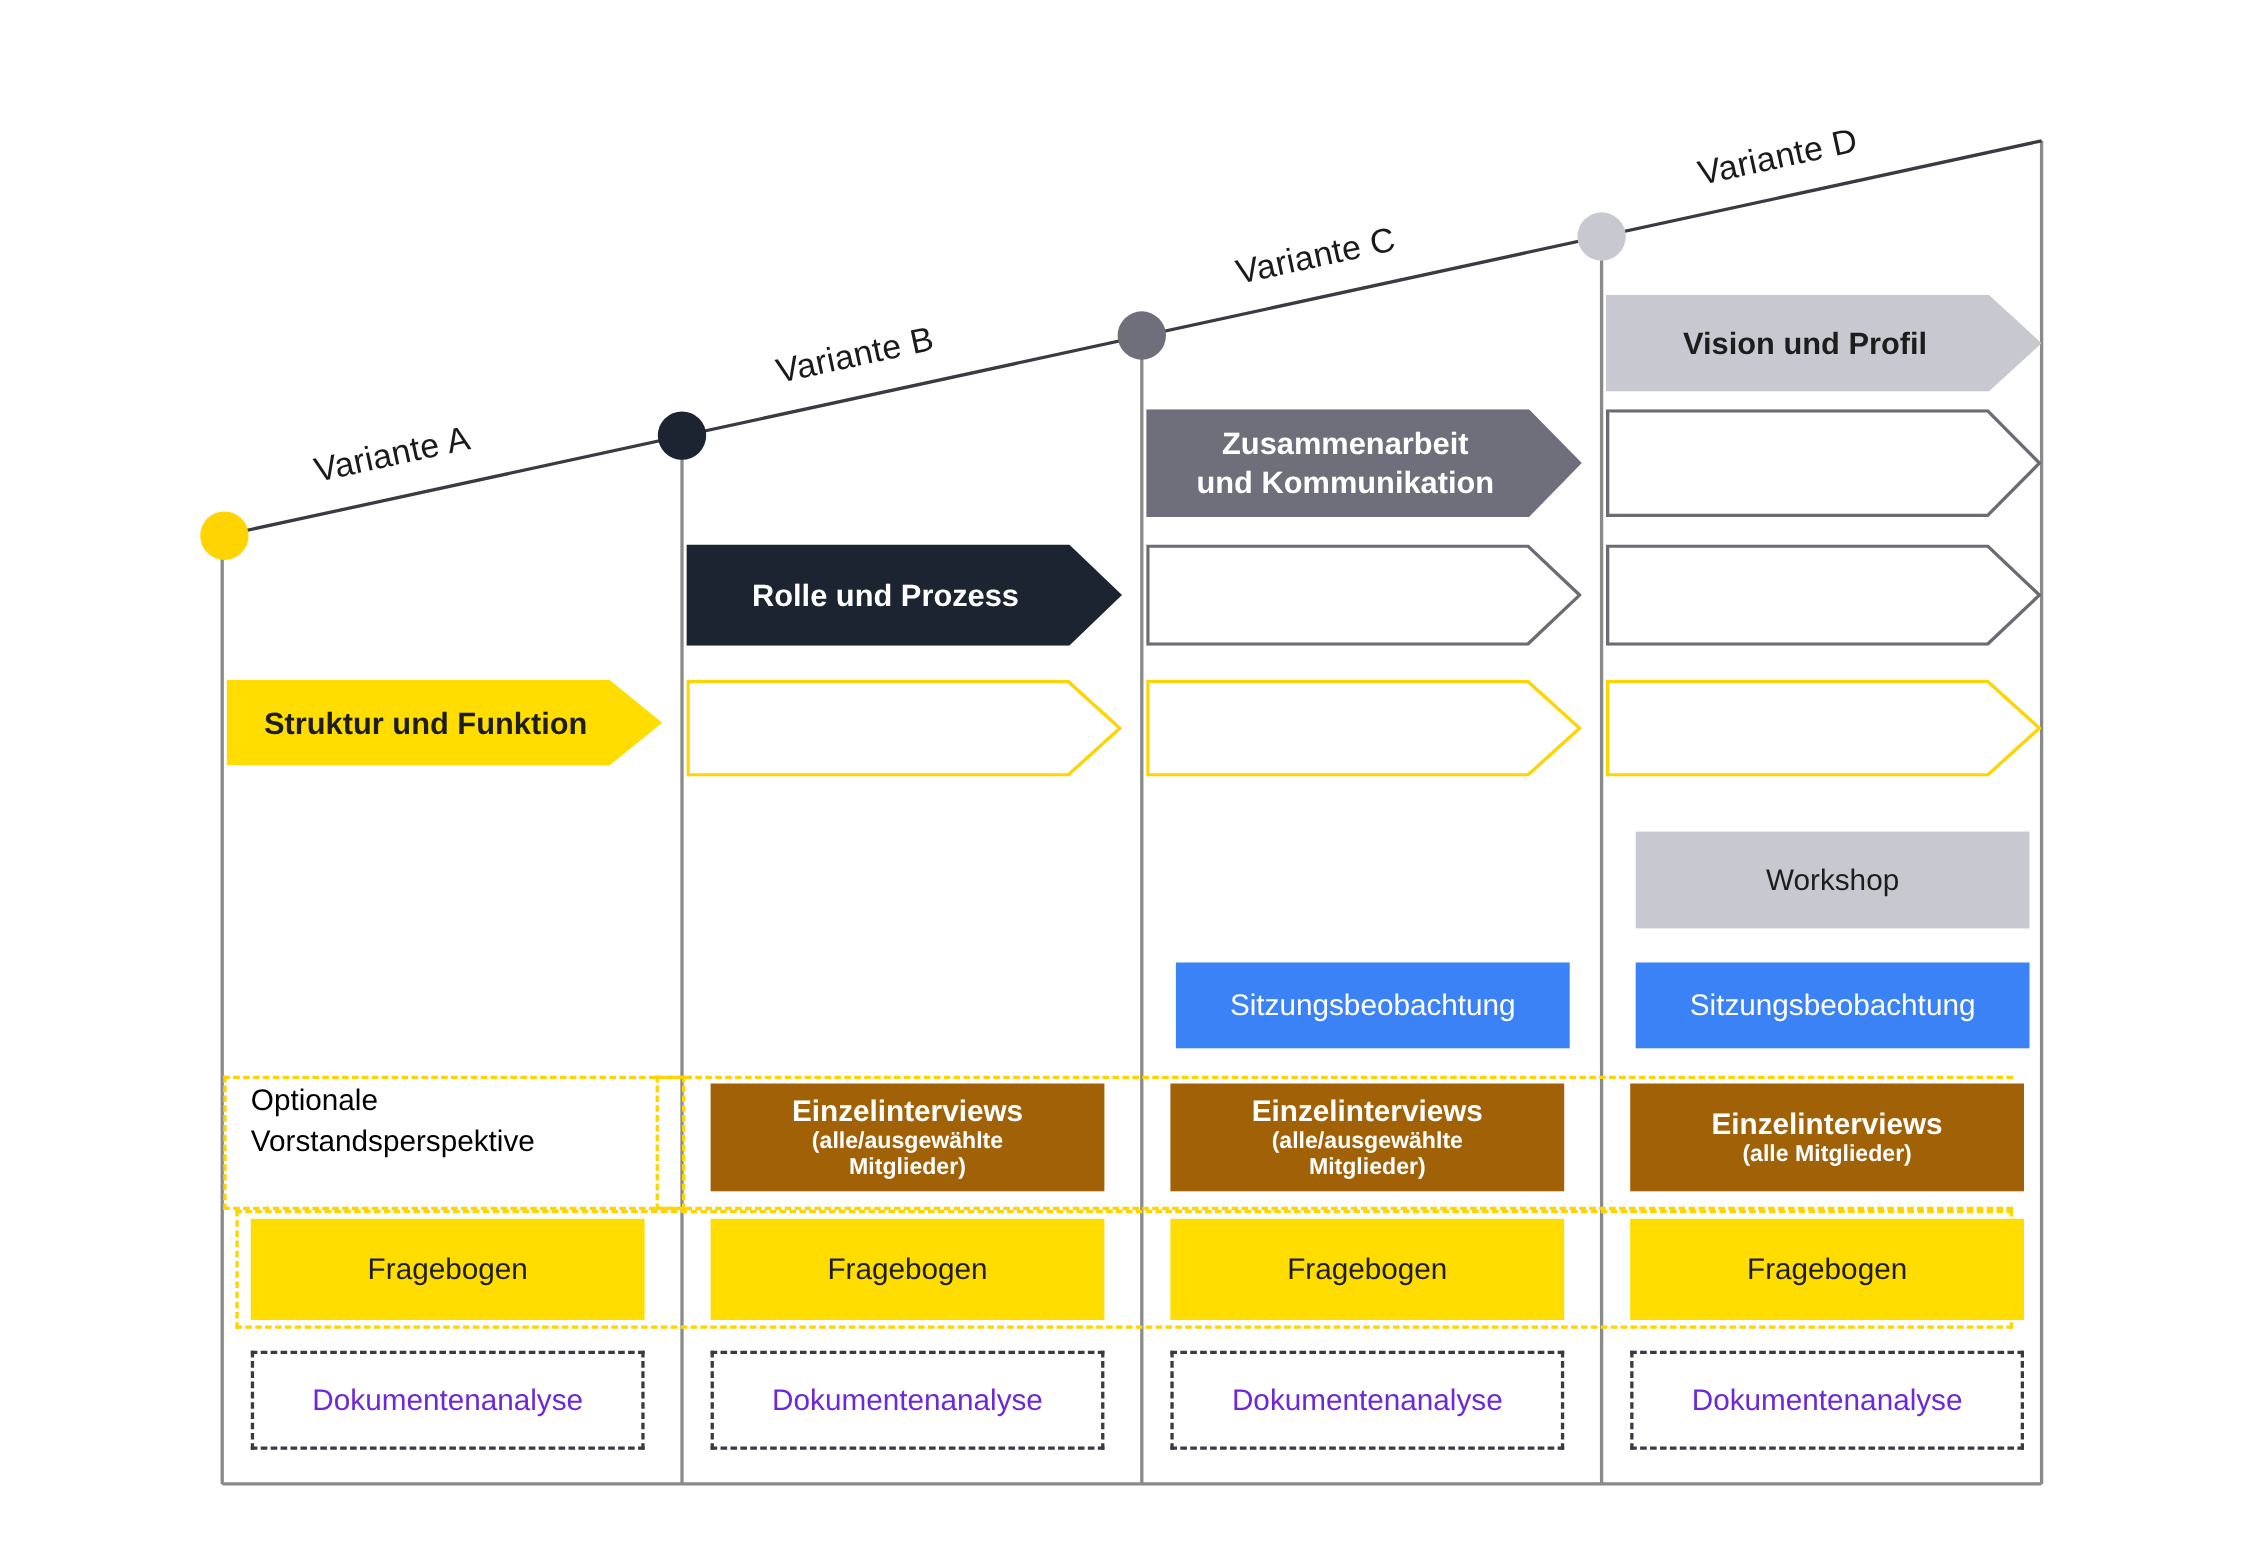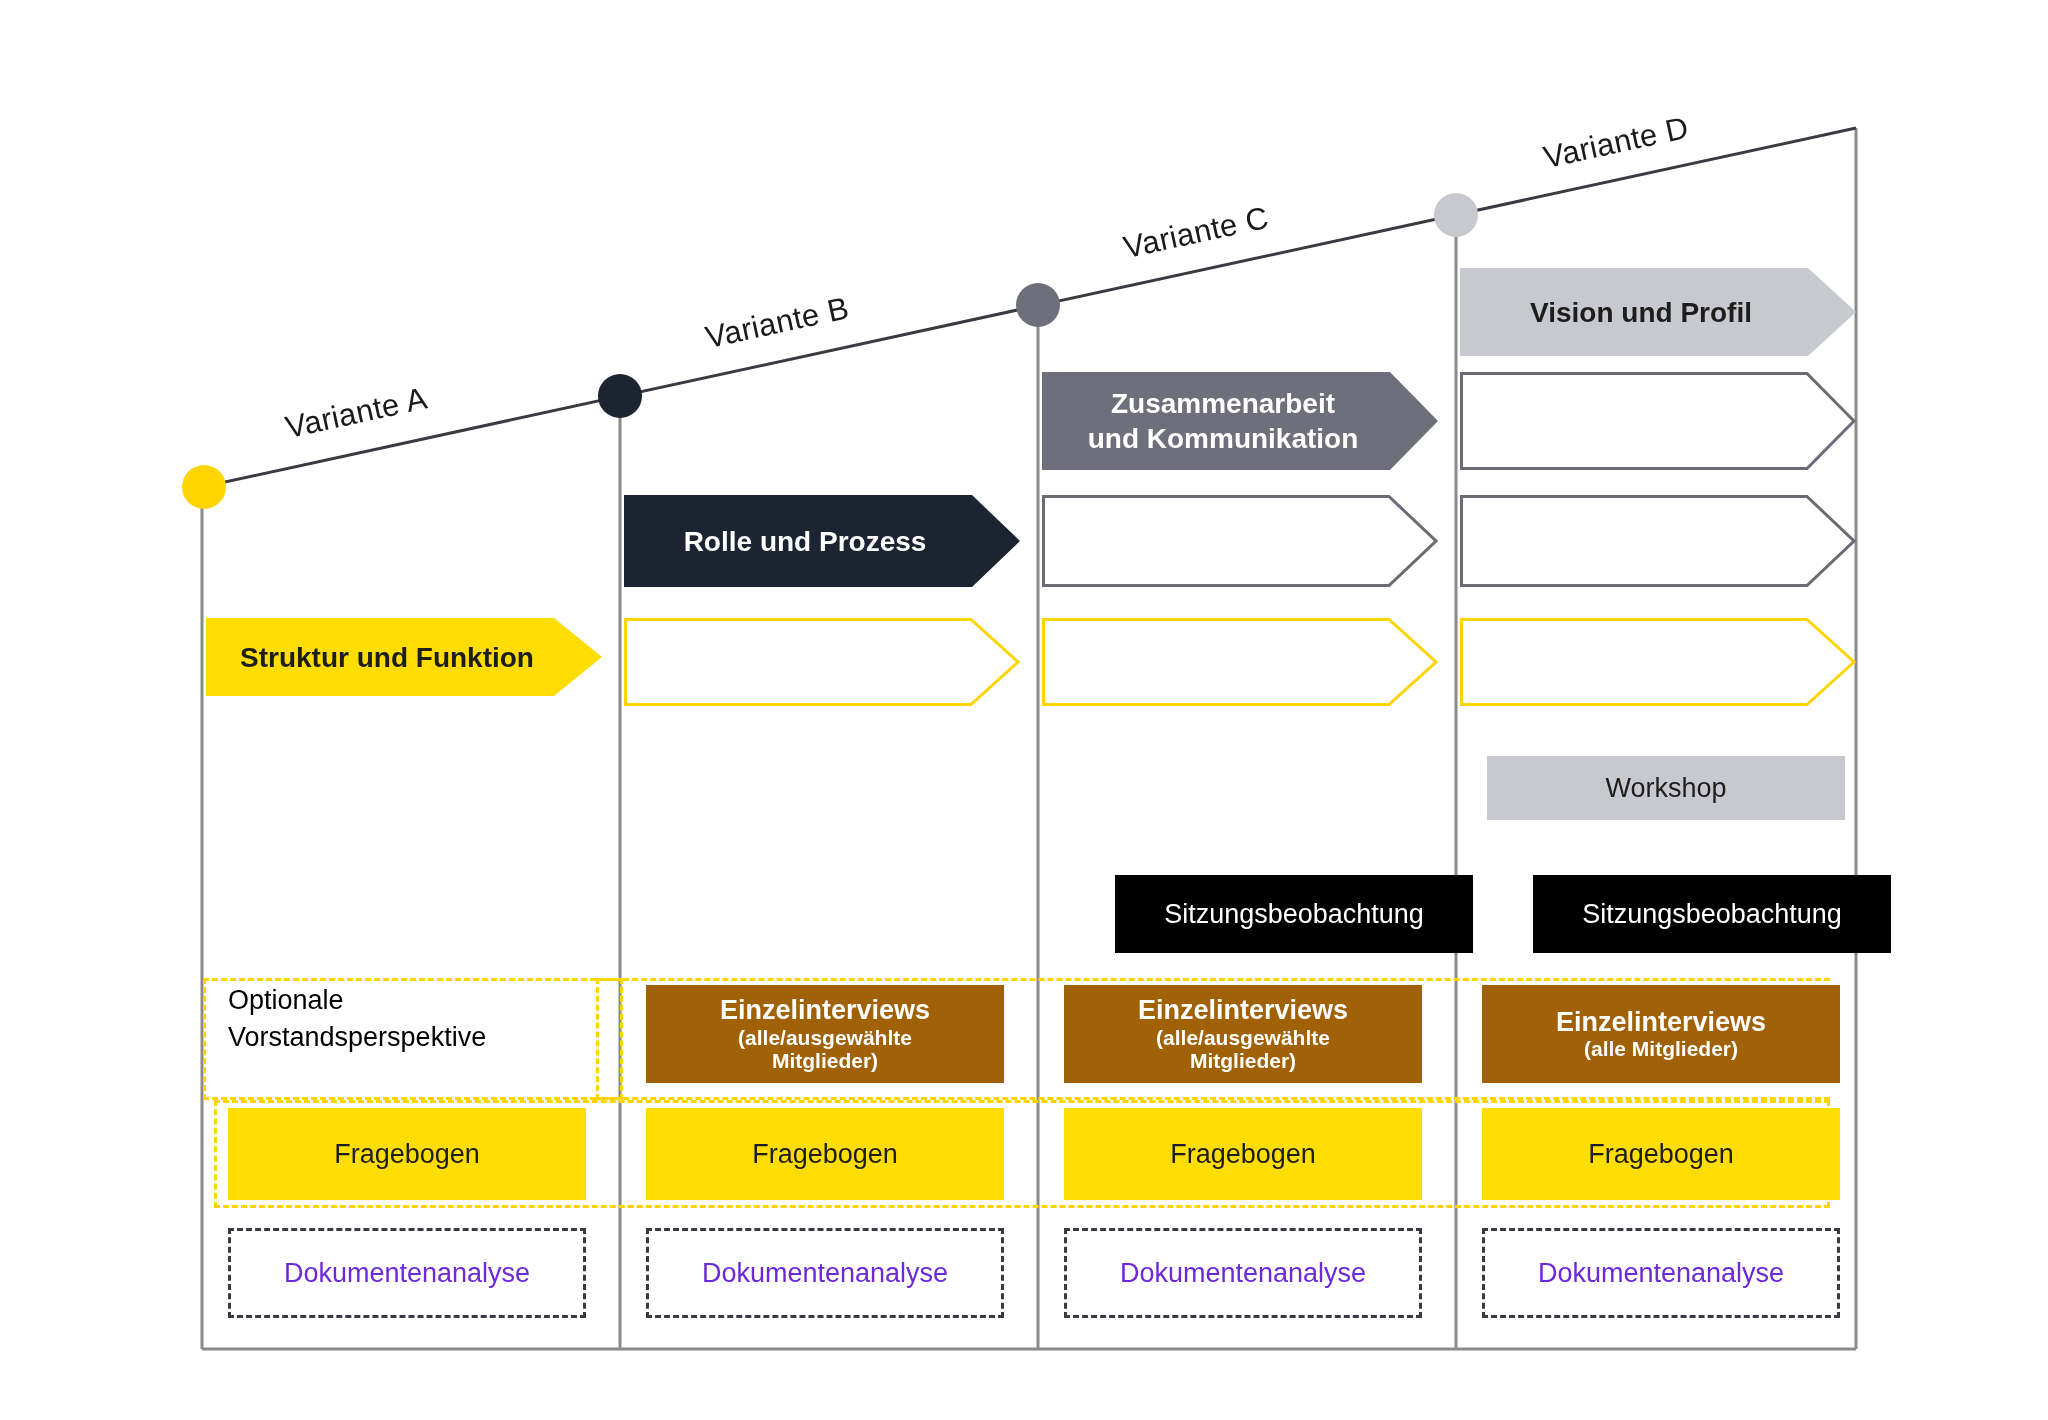--- a/index.html
+++ b/index.html
@@ -28,21 +28,21 @@
   .chev.filled-yellow .lbl{color:#1d1d1b;}
   .chev.filled-dark   .lbl{color:#ffffff;}
   .chev.filled-gray   .lbl{color:#ffffff;}
   .chev.filled-ltgray .lbl{color:#1d1d1b;}
 
   
   .rectbox{position:absolute;display:flex;align-items:center;justify-content:center;
            text-align:center;line-height:1.2;box-sizing:border-box;}
   .rectbox .t1{font-size:27px;}
   .box-workshop{background:#c8c9d0;color:#1d1d1b;font-size:27px;}
-  .box-sitzung{background:#000000;color:#ffffff;font-size:27px;margin-left:46px;}
+  .box-sitzung{background:#3b82f6;color:#ffffff;font-size:27px;}
   .box-einzel{background:#a16207;color:#ffffff;flex-direction:column;}
   .box-einzel .main{font-size:27px;font-weight:bold;line-height:1.12;}
   .box-einzel .sub{font-size:21px;font-weight:bold;line-height:1.12;}
   .box-frage{background:#ffdd00;color:#1d1d1b;font-size:28px;}
   .box-doku{background:#ffffff;color:#6d28d9;font-size:27px;
             border:3px dashed #3a3a42;}
 
   
   .opt-note{position:absolute;font-size:27px;color:#000000;line-height:1.38;}
 
@@ -131,21 +131,21 @@
     <svg viewBox="0 0 396 88" preserveAspectRatio="none">
       <polygon points="1.5,1.5 347,1.5 394,44 347,86.5 1.5,86.5" fill="#ffffff" stroke="#ffd400" stroke-width="3"></polygon>
     </svg>
   </div>
   <div class="chev outline-yellow" style="left:1460px;top:618px;width:396px;height:88px;">
     <svg viewBox="0 0 396 88" preserveAspectRatio="none">
       <polygon points="1.5,1.5 347,1.5 394,44 347,86.5 1.5,86.5" fill="#ffffff" stroke="#ffd400" stroke-width="3"></polygon>
     </svg>
   </div>
 
-  <div class="rectbox box-workshop" style="left:1487px;top:756px;width:358px;height:64px;">
+  <div class="rectbox box-workshop" style="left:1487px;top:756px;width:358px;height:88px;">
     <span class="t1">Workshop</span>
   </div>
 
   <div class="rectbox box-sitzung" style="left:1069px;top:875px;width:358px;height:78px;">
     <span class="t1">Sitzungsbeobachtung</span>
   </div>
   <div class="rectbox box-sitzung" style="left:1487px;top:875px;width:358px;height:78px;">
     <span class="t1">Sitzungsbeobachtung</span>
   </div>
 

